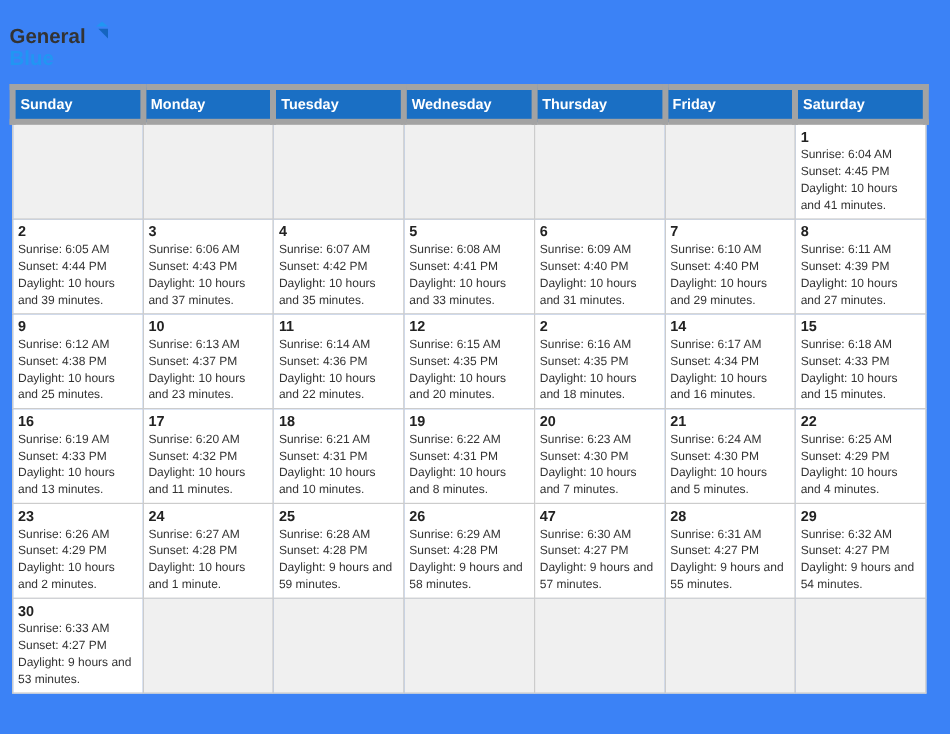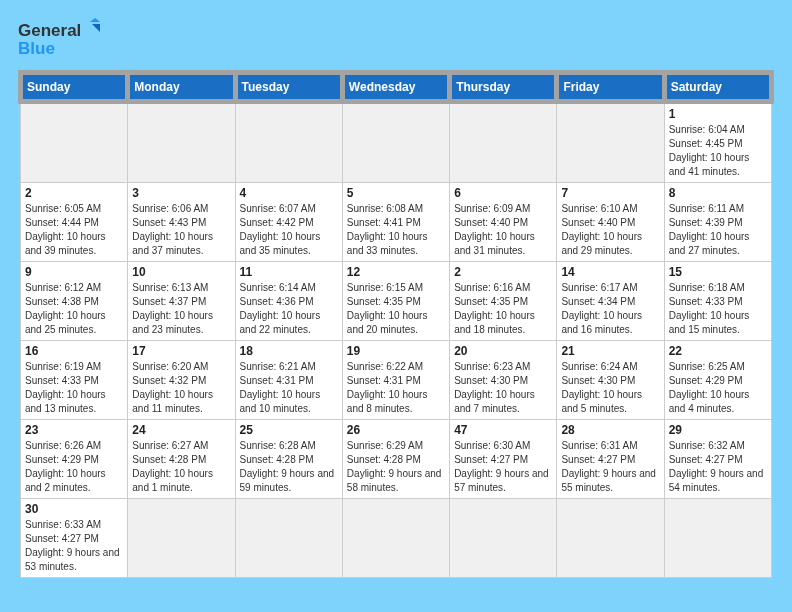--- a/index.html
+++ b/index.html
@@ -6,22 +6,22 @@
     body {
       font-family: Arial, sans-serif;
       background: #fff;
       width: 792px;
       height: 612px;
       overflow: hidden;
     }
     .page {
       width: 792px;
       min-height: 612px;
-      padding: 18px 18px 10px 18px;
-      background: #7dd3fc;
+      padding: 18px 18px 10px 8px;
+      background: #3b82f6;
     }
     .header {
       display: flex;
       justify-content: space-between;
       align-items: flex-start;
       margin-bottom: 10px;
     }
     .logo {
       display: flex;
       align-items: center;

